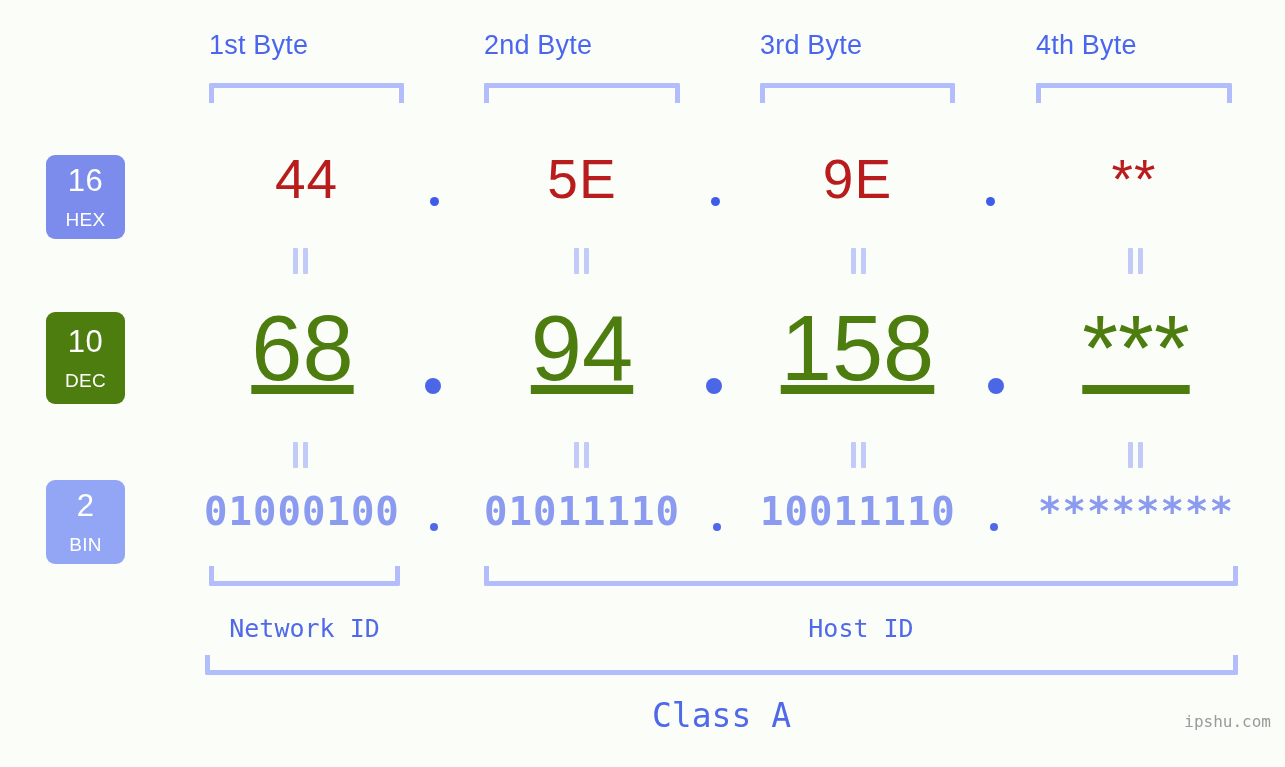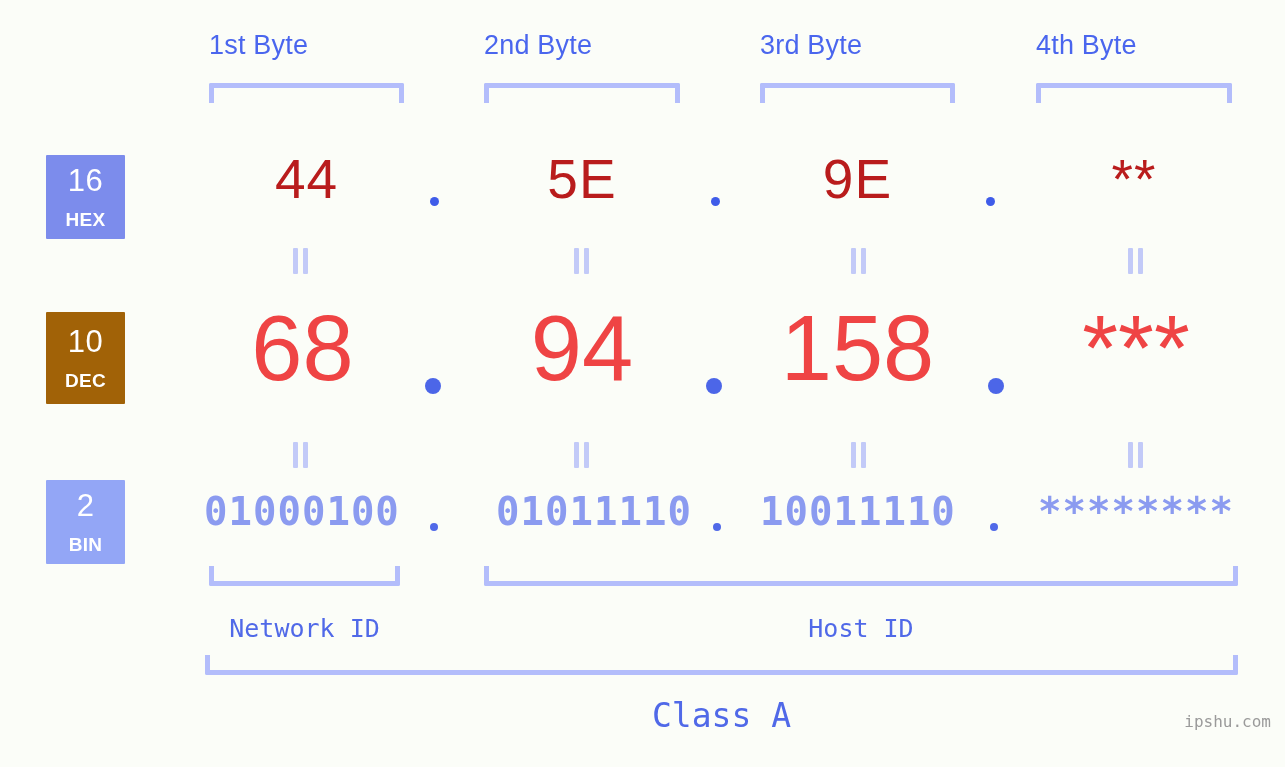--- a/index.html
+++ b/index.html
@@ -52,64 +52,65 @@
     box-sizing: border-box;
     border-bottom-left-radius: 2px;
     border-bottom-right-radius: 2px;
   }
 
   
   .badge {
     position: absolute;
     left: 46px;
     width: 79px;
-    border-radius: 1px;
+    border-radius: 9px;
     color: #ffffff;
     display: flex;
     flex-direction: column;
     align-items: center;
     justify-content: center;
     line-height: 1;
   }
   .badge .num {
     font-size: 31px;
     font-weight: 400;
     letter-spacing: 0.5px;
   }
   .badge .abbr {
     font-size: 19px;
-    font-weight: 700;
+    font-weight: 400;
     margin-top: 14px;
     letter-spacing: 0.3px;
   }
   #badge-hex { top: 155px; height: 84px; background: #7c8cec; }
-  #badge-dec { top: 312px; height: 92px; background: #a16207; }
+  #badge-dec { top: 312px; height: 92px; background: #4d7c0f; }
   #badge-bin { top: 480px; height: 84px; background: #93a6f6; }
 
   
   .cell {
     position: absolute;
     text-align: center;
     white-space: nowrap;
     line-height: 1;
   }
 
   .hex-row .cell {
     top: 152px;
     font-size: 55px;
     color: #b91c1c;
     font-family: "Liberation Sans", sans-serif;
     letter-spacing: 1px;
   }
   .dec-row .cell {
     top: 302px;
     font-size: 92px;
-    color: #ef4444;
+    color: #4d7c0f;
     font-family: "Liberation Sans", sans-serif;
     letter-spacing: 0px;
+    text-decoration: underline;
   }
   .bin-row .cell {
     top: 492px;
     font-size: 39px;
     color: #8b9bf0;
     font-family: "DejaVu Sans Mono", monospace;
     letter-spacing: 1px;
     font-weight: bold;
   }
 
@@ -246,21 +247,21 @@
       <i></i>
     </div>
   <div class="eq" style="left:1128px; top:442px;">
       <i></i>
       <i></i>
     </div>
 
   <div class="bin-row">
     <div class="cell" style="left:204px; width:195px;">01000100</div>
     <div class="dot dot-bin" style="left:430px;"></div>
-    <div class="cell" style="left:484px; width:196px;margin-left:12px;">01011110</div>
+    <div class="cell" style="left:484px; width:196px;">01011110</div>
     <div class="dot dot-bin" style="left:713px;"></div>
     <div class="cell" style="left:760px; width:195px;">10011110</div>
     <div class="dot dot-bin" style="left:990px;"></div>
     <div class="cell" style="left:1036px; width:200px;">********</div>
   </div>
 
   <div class="bracket-bottom" style="left:209px; top:566px; width:191px;"></div>
   <div class="bracket-bottom" style="left:484px; top:566px; width:754px;"></div>
 
   <div class="section-label" style="left:484px; top:614px; width:754px;">Host ID</div>

